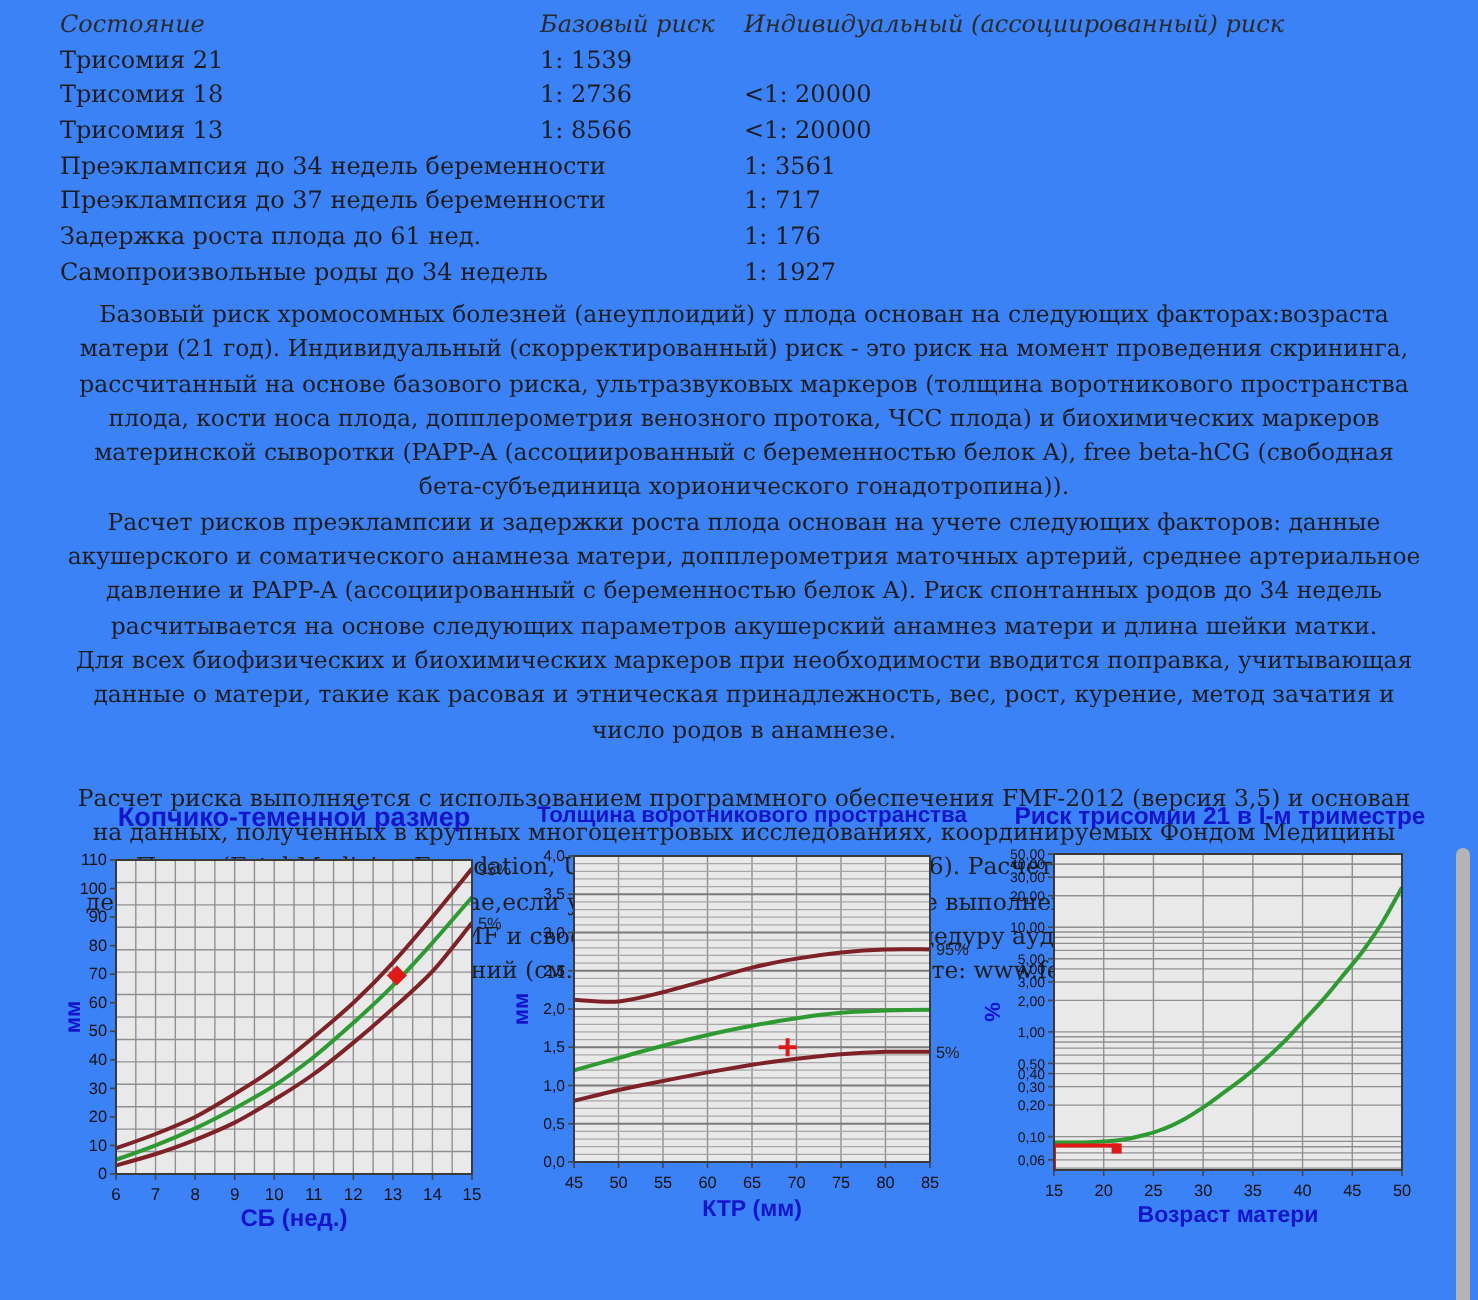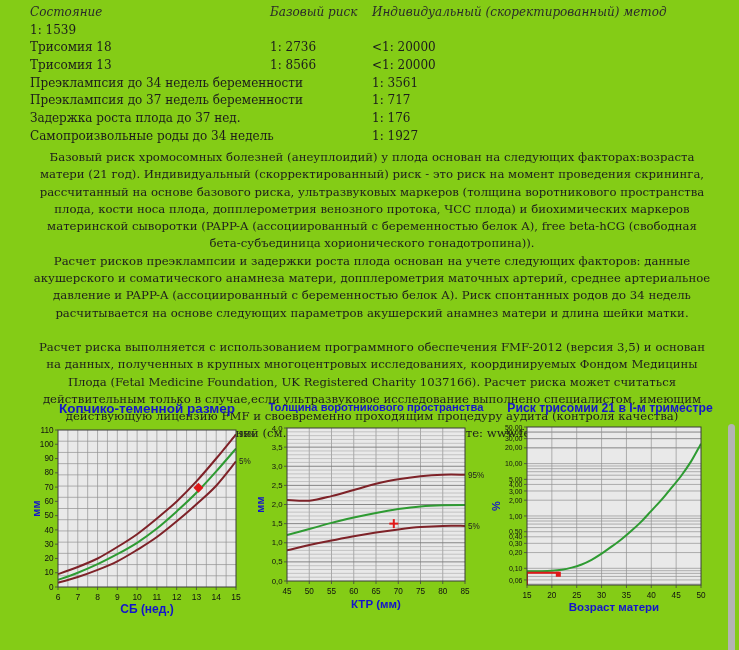--- a/index.html
+++ b/index.html
@@ -1,16 +1,16 @@
 <!DOCTYPE html>
 <html><head>
 <meta charset="utf-8">
 <style>
   html,body{margin:0;padding:0;background:#fff;}
-  .screen{position:relative;width:739px;height:650px;background:#84cc16;overflow:hidden;
+  .screen{position:relative;width:739px;height:650px;background:#3b82f6;overflow:hidden;
           font-family:"DejaVu Serif","Liberation Serif",serif;color:#1c1c1c;}
   
   .risk-table{position:absolute;left:30px;top:4px;width:690px;font-size:12px;}
   .trow{display:grid;grid-template-columns:240px 102px 1fr;height:17.7px;line-height:17.7px;}
   .trow .cell{white-space:nowrap;overflow:visible;}
   .thead .cell{font-style:italic;color:#2a2a2a;}
   
   .text-block{position:absolute;left:30px;top:149px;width:684px;font-size:11.7px;line-height:17.3px;
               text-align:center;color:#1d1d1d;}
   .text-block p{margin:0;}
@@ -26,23 +26,24 @@
 </style>
 </head>
 <body>
 
 <div class="screen">
 
   <div class="risk-table" id="risk-table">
       <div class="trow thead">
         <div class="cell">Состояние</div>
         <div class="cell">Базовый риск</div>
-        <div class="cell">Индивидуальный (скоректированный) метод</div>
-      </div>
-      <div class="trow">
+        <div class="cell">Индивидуальный (ассоциированный) риск</div>
+      </div>
+      <div class="trow">
+        <div class="cell">Трисомия 21</div>
         <div class="cell">1: 1539</div>
       </div>
       <div class="trow">
         <div class="cell">Трисомия 18</div>
         <div class="cell">1: 2736</div>
         <div class="cell">&lt;1: 20000</div>
       </div>
       <div class="trow">
         <div class="cell">Трисомия 13</div>
         <div class="cell">1: 8566</div>
@@ -52,34 +53,35 @@
         <div class="cell">Преэклампсия до 34 недель беременности</div>
         <div class="cell"></div>
         <div class="cell">1: 3561</div>
       </div>
       <div class="trow">
         <div class="cell">Преэклампсия до 37 недель беременности</div>
         <div class="cell"></div>
         <div class="cell">1: 717</div>
       </div>
       <div class="trow">
-        <div class="cell">Задержка роста плода до 37 нед.</div>
+        <div class="cell">Задержка роста плода до 61 нед.</div>
         <div class="cell"></div>
         <div class="cell">1: 176</div>
       </div>
       <div class="trow">
         <div class="cell">Самопроизвольные роды до 34 недель</div>
         <div class="cell"></div>
         <div class="cell">1: 1927</div>
       </div>
     </div>
 
   <div class="text-block" id="text-block">
       <p>Базовый риск хромосомных болезней (анеуплоидий) у плода основан на следующих факторах:возраста матери (21 год). Индивидуальный (скорректированный) риск - это риск на момент проведения скрининга, рассчитанный на основе базового риска, ультразвуковых маркеров (толщина воротникового пространства плода, кости носа плода, допплерометрия венозного протока, ЧСС плода) и биохимических маркеров материнской сыворотки (PAPP-A (ассоциированный с беременностью белок A), free beta-hCG (свободная бета-субъединица хорионического гонадотропина)).</p>
       <p>Расчет рисков преэклампсии и задержки роста плода основан на учете следующих факторов: данные акушерского и соматического анамнеза матери, допплерометрия маточных артерий, среднее артериальное давление и PAPP-A (ассоциированный с беременностью белок A). Риск спонтанных родов до 34 недель расчитывается на основе следующих параметров акушерский анамнез матери и длина шейки матки.</p>
+      <p>Для всех биофизических и биохимических маркеров при необходимости вводится поправка, учитывающая данные о матери, такие как расовая и этническая принадлежность, вес, рост, курение, метод зачатия и число родов в анамнезе.</p>
       <p class="spaced">Расчет риска выполняется с использованием программного обеспечения FMF-2012 (версия 3,5) и основан на данных, полученных в крупных многоцентровых исследованиях, координируемых Фондом Медицины Плода (Fetal Medicine Foundation, UK Registered Charity 1037166). Расчет риска может считаться действительным только в случае,если ультразвуковое исследование выполнено специалистом, имеющим действующую лицензию FMF и своевременно проходящим процедуру аудита (контроля качества) результатов измерений (см. список специалистов на сайте: www.fetalmedicine.org).</p>
     </div>
 
   <svg id="chart-0" class="chart-svg" width="226" height="252">
       <rect x="28" y="32" width="178" height="157" fill="#e9e9e9"></rect>
       <defs>
         <clipPath id="clip0">
           <rect x="28" y="32" width="178" height="157"></rect>
         </clipPath>
       </defs>

